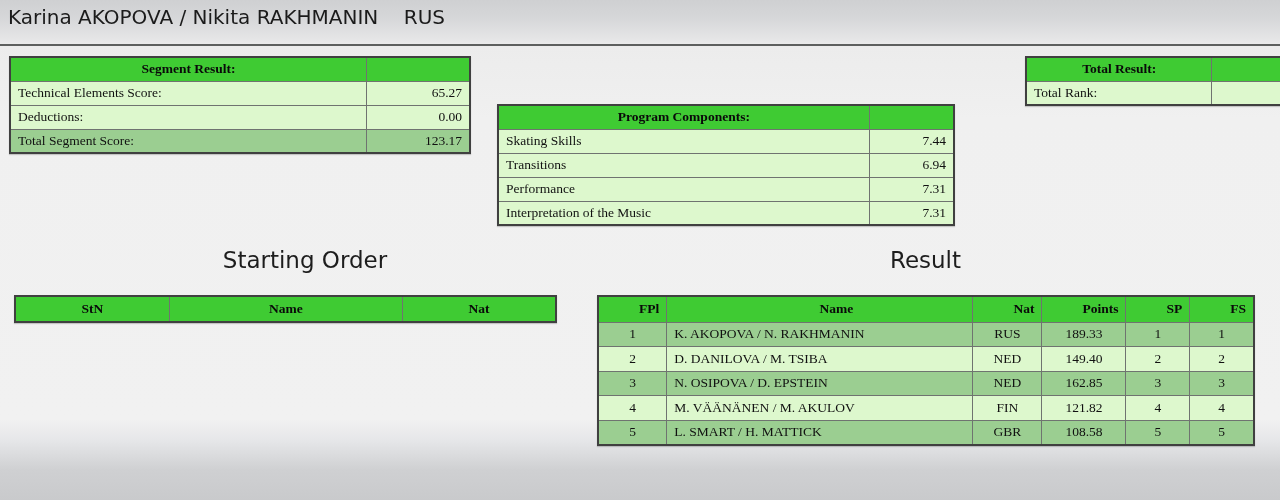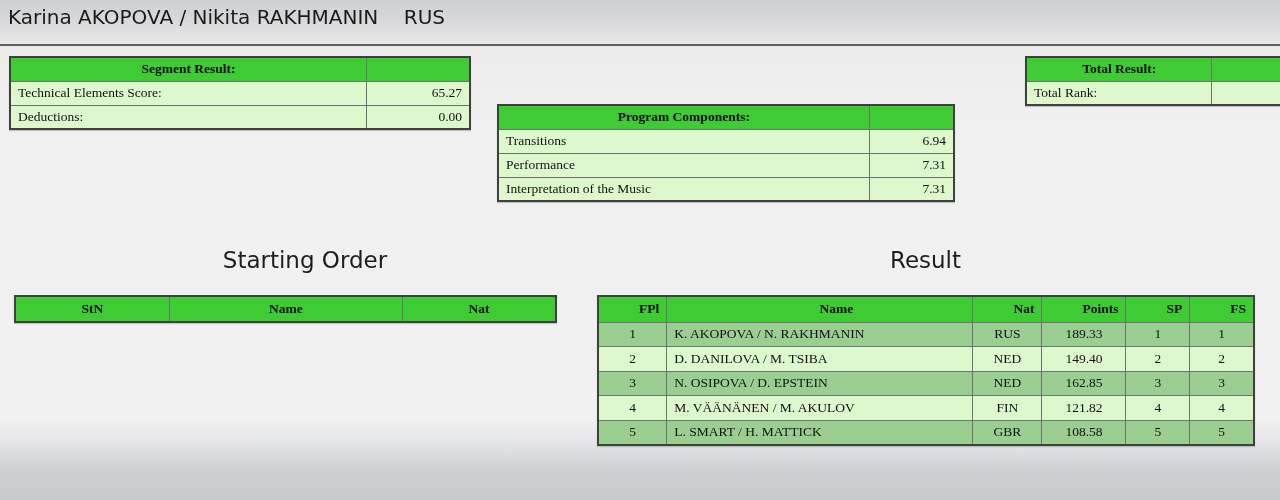--- a/index.html
+++ b/index.html
@@ -128,35 +128,43 @@
   </thead>
   <tbody>
       <tr class="light">
         <td>Technical Elements Score:</td>
         <td class="num">65.27</td>
       </tr>
       <tr class="light">
         <td>Deductions:</td>
         <td class="num">0.00</td>
       </tr>
+      <tr class="total">
+        <td>Total Segment Score:</td>
+        <td class="num">123.17</td>
+      </tr>
     </tbody>
 </table>
 
 <table class="ftable" id="program-components-table">
   <colgroup>
       <col class="c1">
       <col class="c2">
     </colgroup>
   <thead>
     <tr>
       <th>Program Components:</th>
       <th class="blank-head"></th>
     </tr>
   </thead>
   <tbody>
+      <tr class="light">
+        <td>Skating Skills</td>
+        <td class="num">7.44</td>
+      </tr>
       <tr class="light">
         <td>Transitions</td>
         <td class="num">6.94</td>
       </tr>
       <tr class="light">
         <td>Performance</td>
         <td class="num">7.31</td>
       </tr>
       <tr class="light">
         <td>Interpretation of the Music</td>

